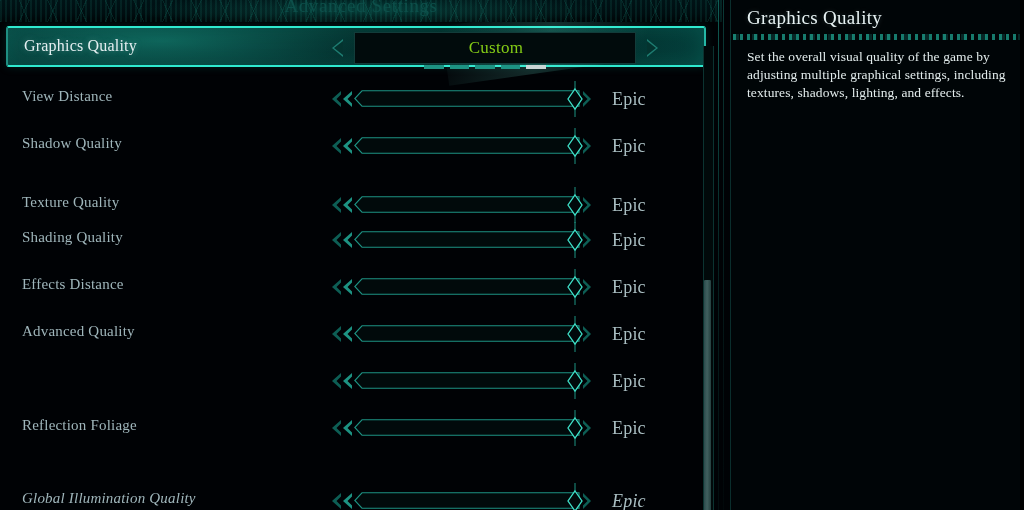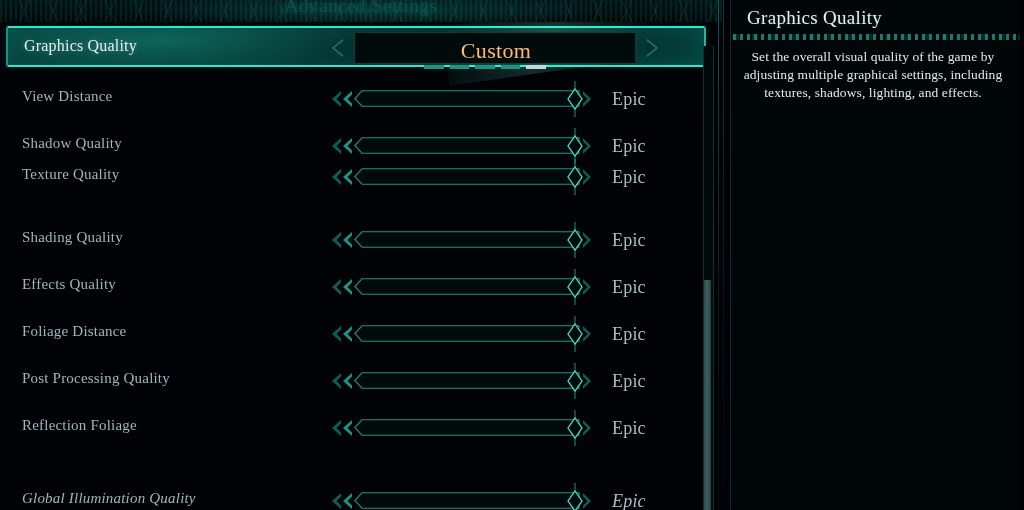--- a/index.html
+++ b/index.html
@@ -180,22 +180,22 @@
     width: 282px; height: 32px;
     box-sizing: border-box;
     background: #010b0c;
     border: 1px solid #123c3a;
   }
   .value-text {
     position: absolute;
     left: 0; top: 5px;
     width: 282px;
     text-align: center;
-    font-size: 22px;
-    color: #fdba74;
+    font-size: 17px;
+    color: #84cc16;
     letter-spacing: .3px;
   }
   .segbar {
     position: absolute;
     left: 94px; bottom: -4px;
     width: 122px; height: 4px;
     display: flex;
     gap: 6px;
   }
   .seg {
@@ -311,23 +311,22 @@
       repeating-linear-gradient(90deg,
         rgba(36,190,168,0.85) 0px, rgba(36,190,168,0.85) 3px,
         rgba(0,0,0,0) 3px, rgba(0,0,0,0) 7px),
       repeating-linear-gradient(90deg,
         rgba(16,98,90,0.50) 0px, rgba(16,98,90,0.50) 6px,
         rgba(0,0,0,0) 6px, rgba(0,0,0,0) 19px);
     opacity: .75;
   }
   .desc-body {
     position: absolute;
-    left: 8px; top: 48px;
+    left: 16px; top: 48px;
     width: 268px;
-    text-align: center;
   }
   .desc-p {
     font-size: 13.5px;
     line-height: 18px;
     color: #e2ecec;
     margin: 0 0 14px 0;
     letter-spacing: .1px;
   }
 </style>
 </head>
@@ -405,21 +404,21 @@
             <div class="handle">
               <svg width="28" height="36" viewBox="0 0 28 36">
                 <line x1="9" y1="0" x2="9" y2="36" stroke="#1d9383" stroke-width="1"></line>
                 <path d="M9 8 L16 18 L9 28 L2 18 Z" fill="#010a0b" stroke="#3fe0c8" stroke-width="1.3"></path>
                 <path d="M17 10 L25 18 L17 26 L17 22.5 L21.5 18 L17 13.5 Z" fill="#0d5e55"></path>
               </svg>
             </div>
           </div>
           <div class="val">Epic</div>
         </div>
-        <div class="srow" style="top: 139px;">
+        <div class="srow" style="top: 167px;">
           <div class="lbl">Texture Quality</div>
           <div class="slider">
             <div class="chev-l">
               <svg width="26" height="16" viewBox="0 0 26 16">
                 <path d="M11 0 L2 8 L11 16 L11 12.5 L6.5 8 L11 3.5 Z" fill="#0d5e55"></path>
                 <path d="M22 0 L13 8 L22 16 L22 12.5 L17.5 8 L22 3.5 Z" fill="#1d9383"></path>
               </svg>
             </div>
             <div class="track">
               <svg width="226" height="17" viewBox="0 0 226 17">
@@ -454,21 +453,21 @@
               <svg width="28" height="36" viewBox="0 0 28 36">
                 <line x1="9" y1="0" x2="9" y2="36" stroke="#1d9383" stroke-width="1"></line>
                 <path d="M9 8 L16 18 L9 28 L2 18 Z" fill="#010a0b" stroke="#3fe0c8" stroke-width="1.3"></path>
                 <path d="M17 10 L25 18 L17 26 L17 22.5 L21.5 18 L17 13.5 Z" fill="#0d5e55"></path>
               </svg>
             </div>
           </div>
           <div class="val">Epic</div>
         </div>
         <div class="srow" style="top: 249px;">
-          <div class="lbl">Effects Quality</div>
+          <div class="lbl">Effects Distance</div>
           <div class="slider">
             <div class="chev-l">
               <svg width="26" height="16" viewBox="0 0 26 16">
                 <path d="M11 0 L2 8 L11 16 L11 12.5 L6.5 8 L11 3.5 Z" fill="#0d5e55"></path>
                 <path d="M22 0 L13 8 L22 16 L22 12.5 L17.5 8 L22 3.5 Z" fill="#1d9383"></path>
               </svg>
             </div>
             <div class="track">
               <svg width="226" height="17" viewBox="0 0 226 17">
                 <path d="M8 0.8 L225 0.8 L225 16.2 L8 16.2 L0.8 8.5 Z" fill="#010a0b" stroke="#1d9383" stroke-width="1.1"></path>
@@ -478,21 +477,21 @@
               <svg width="28" height="36" viewBox="0 0 28 36">
                 <line x1="9" y1="0" x2="9" y2="36" stroke="#1d9383" stroke-width="1"></line>
                 <path d="M9 8 L16 18 L9 28 L2 18 Z" fill="#010a0b" stroke="#3fe0c8" stroke-width="1.3"></path>
                 <path d="M17 10 L25 18 L17 26 L17 22.5 L21.5 18 L17 13.5 Z" fill="#0d5e55"></path>
               </svg>
             </div>
           </div>
           <div class="val">Epic</div>
         </div>
         <div class="srow" style="top: 296px;">
-          <div class="lbl">Foliage Distance</div>
+          <div class="lbl">Advanced Quality</div>
           <div class="slider">
             <div class="chev-l">
               <svg width="26" height="16" viewBox="0 0 26 16">
                 <path d="M11 0 L2 8 L11 16 L11 12.5 L6.5 8 L11 3.5 Z" fill="#0d5e55"></path>
                 <path d="M22 0 L13 8 L22 16 L22 12.5 L17.5 8 L22 3.5 Z" fill="#1d9383"></path>
               </svg>
             </div>
             <div class="track">
               <svg width="226" height="17" viewBox="0 0 226 17">
                 <path d="M8 0.8 L225 0.8 L225 16.2 L8 16.2 L0.8 8.5 Z" fill="#010a0b" stroke="#1d9383" stroke-width="1.1"></path>
@@ -502,21 +501,20 @@
               <svg width="28" height="36" viewBox="0 0 28 36">
                 <line x1="9" y1="0" x2="9" y2="36" stroke="#1d9383" stroke-width="1"></line>
                 <path d="M9 8 L16 18 L9 28 L2 18 Z" fill="#010a0b" stroke="#3fe0c8" stroke-width="1.3"></path>
                 <path d="M17 10 L25 18 L17 26 L17 22.5 L21.5 18 L17 13.5 Z" fill="#0d5e55"></path>
               </svg>
             </div>
           </div>
           <div class="val">Epic</div>
         </div>
         <div class="srow" style="top: 343px;">
-          <div class="lbl">Post Processing Quality</div>
           <div class="slider">
             <div class="chev-l">
               <svg width="26" height="16" viewBox="0 0 26 16">
                 <path d="M11 0 L2 8 L11 16 L11 12.5 L6.5 8 L11 3.5 Z" fill="#0d5e55"></path>
                 <path d="M22 0 L13 8 L22 16 L22 12.5 L17.5 8 L22 3.5 Z" fill="#1d9383"></path>
               </svg>
             </div>
             <div class="track">
               <svg width="226" height="17" viewBox="0 0 226 17">
                 <path d="M8 0.8 L225 0.8 L225 16.2 L8 16.2 L0.8 8.5 Z" fill="#010a0b" stroke="#1d9383" stroke-width="1.1"></path>

